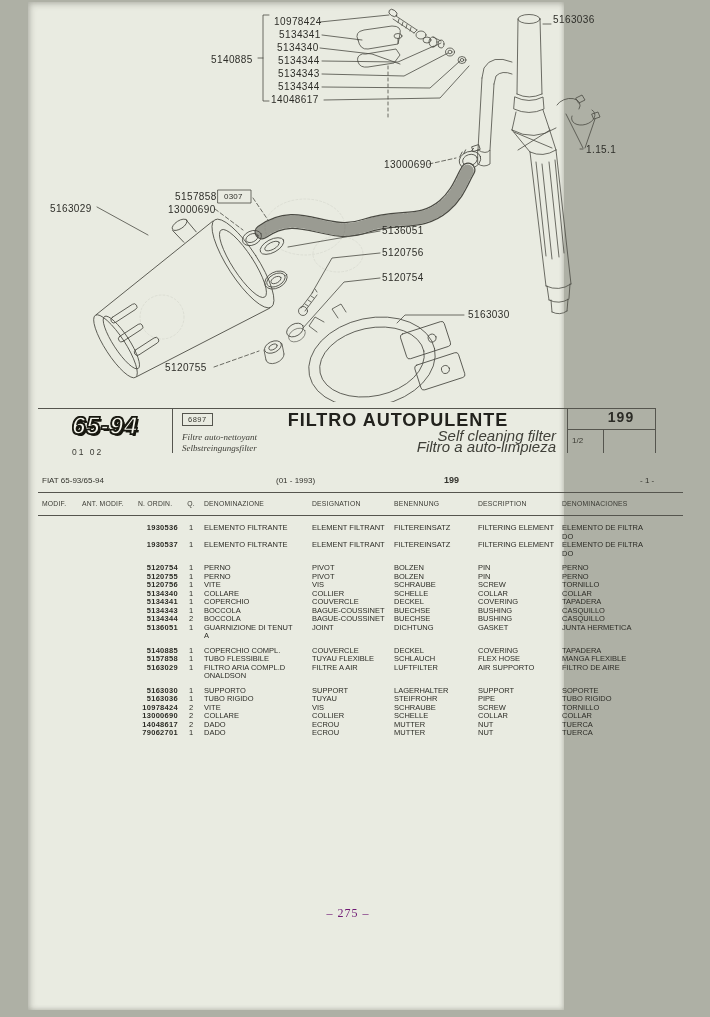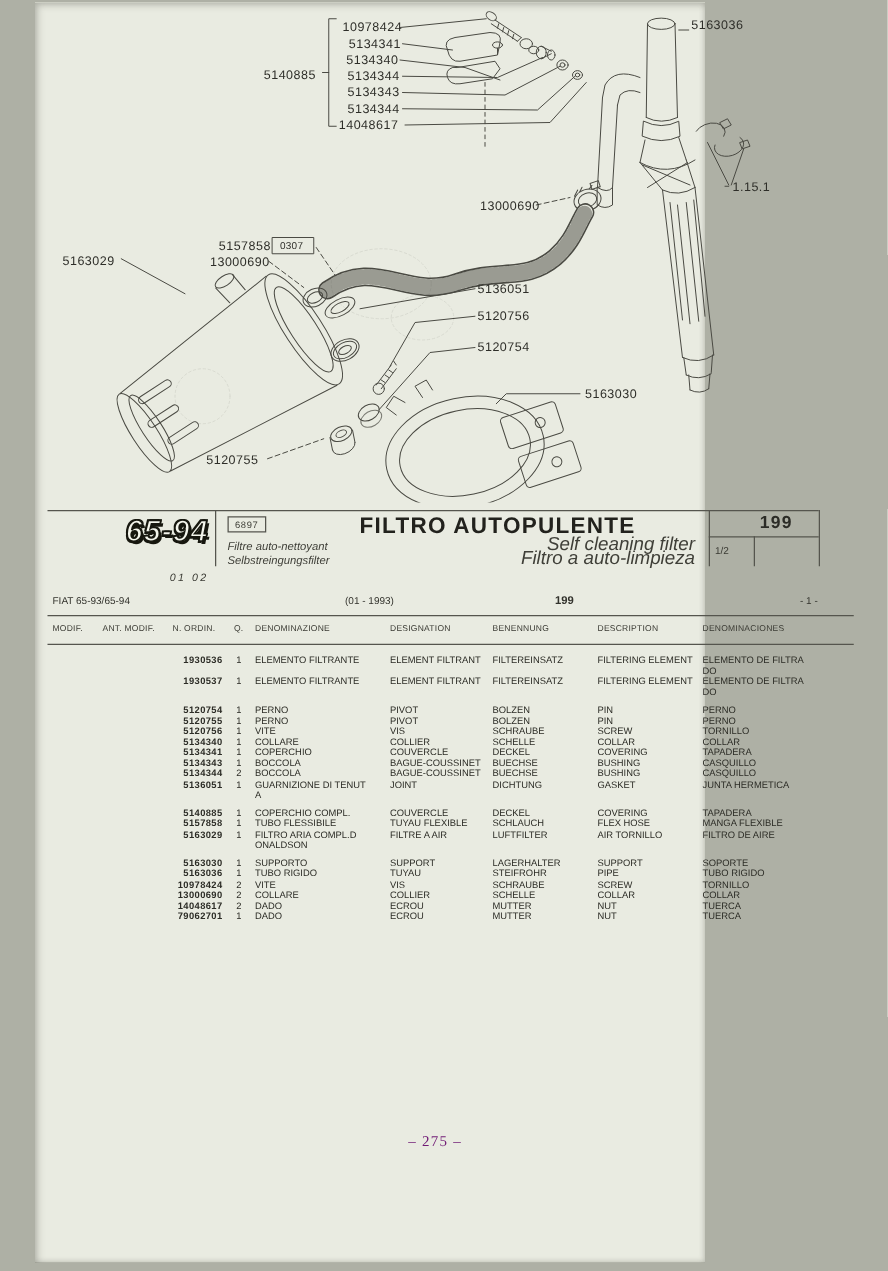--- a/index.html
+++ b/index.html
@@ -19,34 +19,34 @@
   .diagram{position:absolute;left:0;top:0;width:668px;height:400px;}
   .dlabel text{
     font-family:"Liberation Sans",sans-serif;
     font-size:10px;letter-spacing:.4px;fill:#2e2e29;
   }
   .dlabel .small{font-size:8px;letter-spacing:.2px;}
   
   .band{position:absolute;left:0;top:406px;width:668px;height:46px;}
   .hline{position:absolute;background:#55554e;height:1px;}
   .vline{position:absolute;background:#55554e;width:1px;}
-  .logo-wrap{position:absolute;left:44px;top:4px;width:95px;text-align:right;}
+  .logo-wrap{position:absolute;left:44px;top:4px;width:95px;text-align:left;}
   .logo{
     position:relative;display:inline-block;
     font-size:24px;font-weight:800;font-style:italic;letter-spacing:1px;
     color:#f4f5ec;-webkit-text-stroke:1.3px #17170f;
     text-shadow:2px 2px 0 #17170f,-1px -1px 0 #17170f,1px -1px 0 #17170f,-1px 1px 0 #17170f;
   }
   .logo-bar{position:absolute;left:-2px;right:-2px;top:11px;height:6px;background:#17170f;z-index:-1;}
-  .logo-sub{font-size:8.5px;letter-spacing:2px;margin-top:17px;color:#3a3a33;font-style:italic;}
+  .logo-sub{font-size:8.5px;letter-spacing:2px;margin-top:7px;color:#3a3a33;}
   .code-box{
     position:absolute;left:154px;top:5px;border:1px solid #55554e;
     font-size:7.5px;padding:1px 5px;letter-spacing:.5px;color:#3a3a33;
   }
-  .sub-fr-de{position:absolute;left:154px;top:24px;font-style:italic;font-size:9px;line-height:11px;color:#3f3f38;}
+  .sub-fr-de{position:absolute;left:154px;top:24px;font-style:italic;font-size:9px;line-height:11px;color:#3f3f38;font-family:Liberation Serif, serif;}
   .band-title{
     position:absolute;left:240px;top:2px;width:260px;text-align:center;
     font-size:18px;font-weight:bold;letter-spacing:1px;color:#22221d;
   }
   .sub-en-es{position:absolute;right:140px;top:22px;text-align:right;font-style:italic;font-size:15px;line-height:11px;color:#3f3f38;}
   .band-199{position:absolute;left:560px;top:1px;width:66px;text-align:center;font-size:14px;font-weight:bold;letter-spacing:1px;}
   .band-sheet{position:absolute;left:544px;top:28px;width:30px;font-size:8px;color:#3a3a33;}
   
   .meta{position:absolute;left:0;top:474px;width:668px;font-size:8px;color:#33332d;}
   .meta .m1{position:absolute;left:14px;top:0;}
@@ -447,21 +447,21 @@
         </div>
         <div class="trow tgrid">
           <div class="c-modif"></div>
           <div class="c-ant"></div>
           <div class="c-nord">5163029</div>
           <div class="c-q">1</div>
           <div class="c-den">FILTRO ARIA COMPL.D
 ONALDSON</div>
           <div class="c-des">FILTRE A AIR</div>
           <div class="c-ben">LUFTFILTER</div>
-          <div class="c-desc">AIR TORNILLO</div>
+          <div class="c-desc">AIR SUPPORTO</div>
           <div class="c-dnm">FILTRO DE AIRE</div>
         </div>
       </div>
       <div class="tgroup">
         <div class="trow tgrid">
           <div class="c-modif"></div>
           <div class="c-ant"></div>
           <div class="c-nord">5163030</div>
           <div class="c-q">1</div>
           <div class="c-den">SUPPORTO</div>

